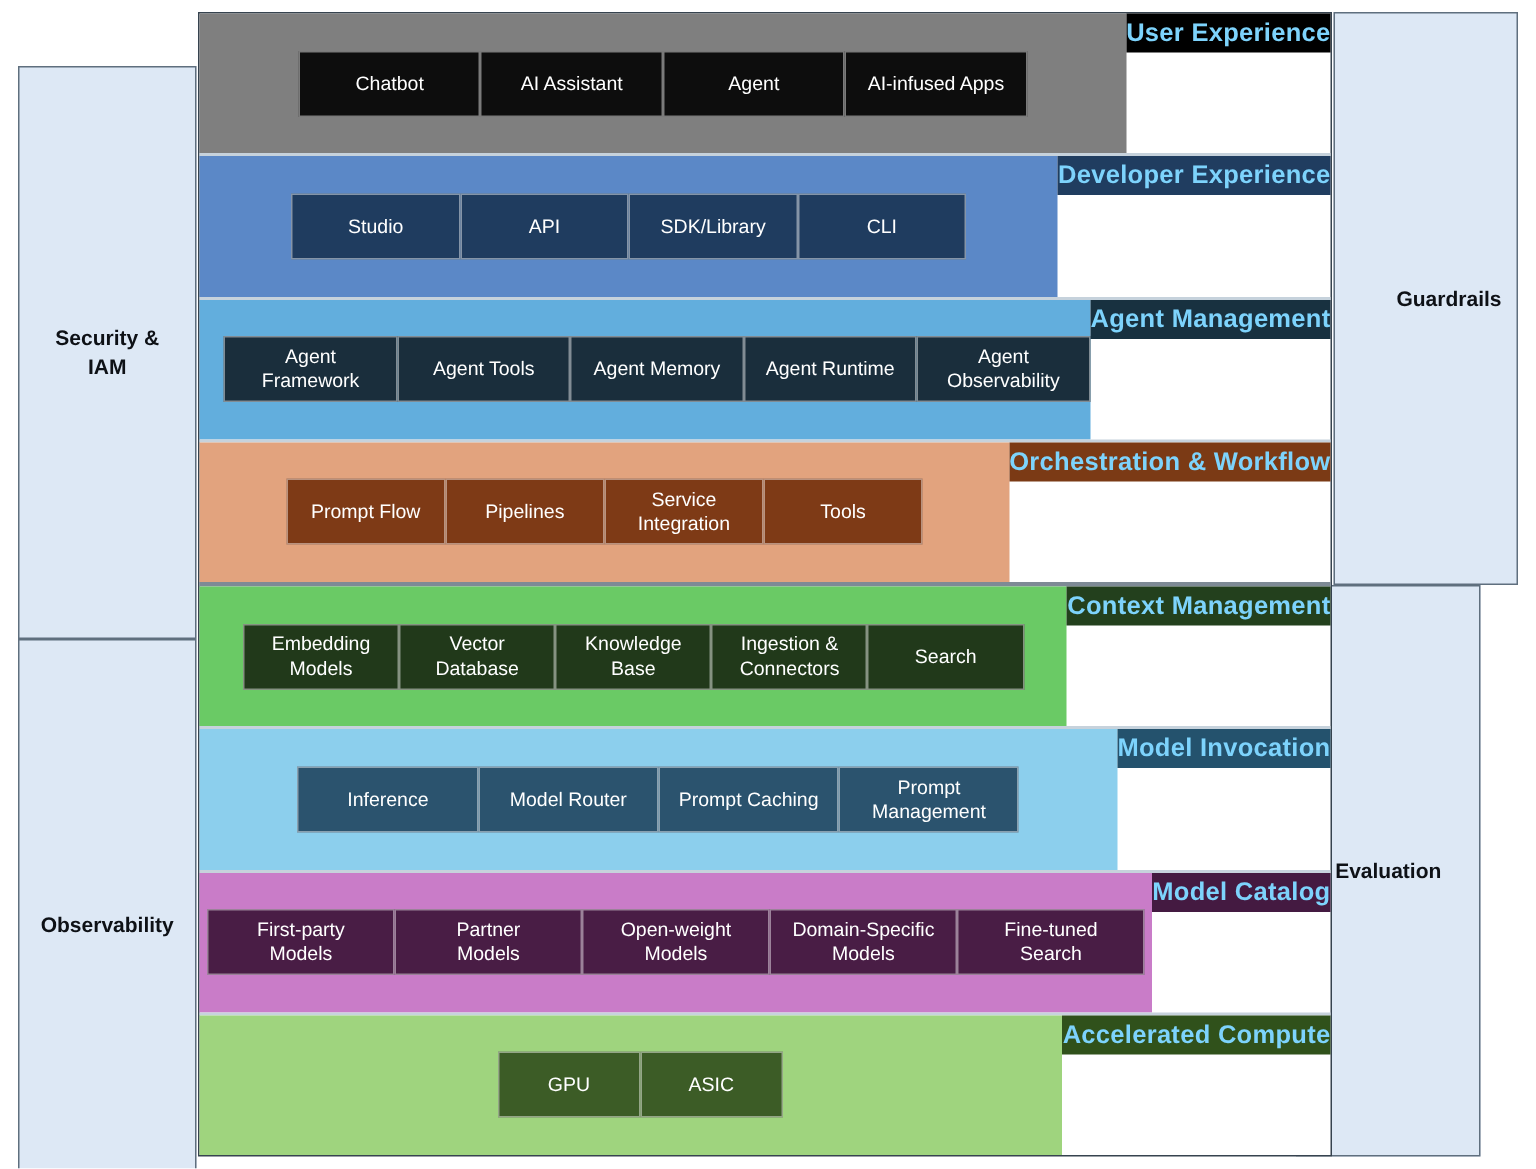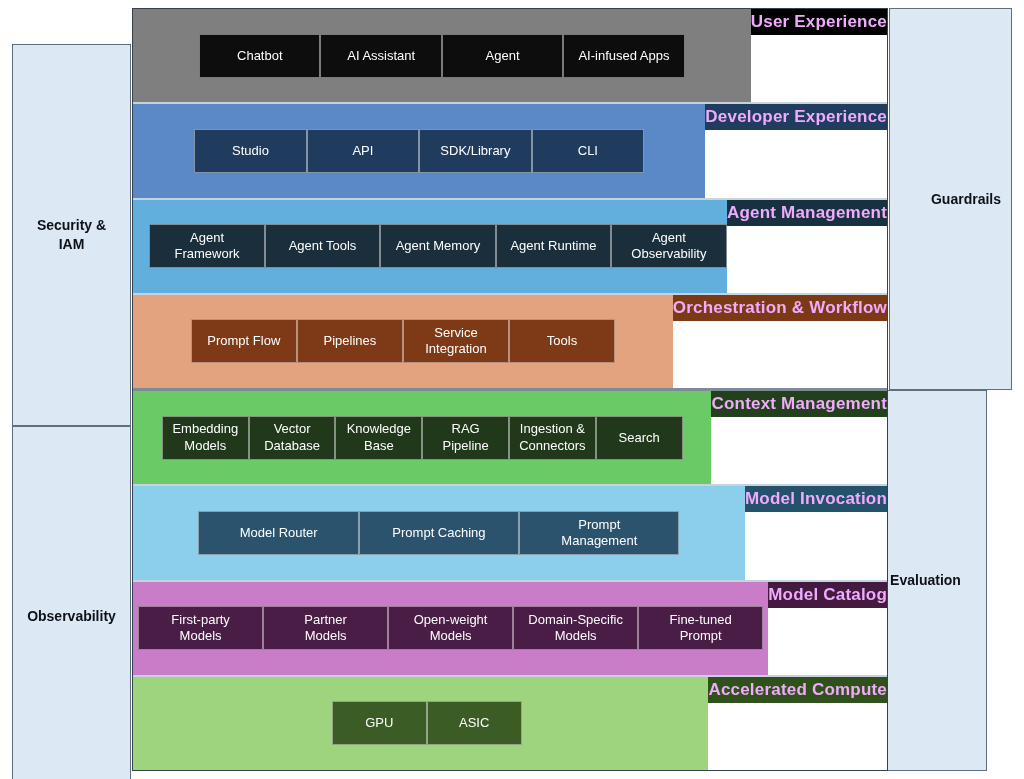--- a/index.html
+++ b/index.html
@@ -22,21 +22,21 @@
   .group{display:flex;height:44px;}
   .gw-mid{width:78.6%;}
   .gw-wide5{width:97.2%;margin-left:16px;}
   .gw-six{width:90%;}
   .gw-full5{width:98.4%;}
   .gw-two{width:33%;padding-left:12px;}
   .box{flex:1;display:flex;align-items:center;justify-content:center;text-align:center;
        background:var(--box);color:#ffffff;font-size:13px;line-height:1.25;
        border:1px solid rgba(255,255,255,0.45);padding:2px 6px;box-sizing:border-box;white-space:pre-line;}
   .title{height:26px;flex:none;display:flex;align-items:center;justify-content:center;
-         background:var(--title);color:#f0abfc;font-weight:bold;font-size:17px;letter-spacing:.2px;}
+         background:var(--title);color:#7dd3fc;font-weight:bold;font-size:17px;letter-spacing:.2px;}
   .sep{height:2px;flex:none;background:#c6d2dc;}
   .divider{height:3px;flex:none;background:#7e8a95;}
 </style>
 </head>
 <body>
 
 <div class="figure">
 
   <div class="sidebar sb-tl">
     <span>Security &amp; IAM</span>
@@ -113,34 +113,34 @@
 
     <div class="section" style="--band: #6aca65; --box: #21391a; --title: #23401d;">
       <div class="band">
         <div class="group gw-six">
           <div class="box">Embedding
 Models</div>
           <div class="box">Vector
 Database</div>
           <div class="box">Knowledge
 Base</div>
-          <div class="box">RAG Pipeline</div>
           <div class="box">Ingestion &amp;
 Connectors</div>
           <div class="box">Search</div>
         </div>
       </div>
       <div class="title">Context Management</div>
     </div>
 
     <div class="sep"></div>
 
     <div class="section" style="--band: #8ccfed; --box: #2b536e; --title: #24526d;">
       <div class="band">
         <div class="group gw-mid">
+          <div class="box">Inference</div>
           <div class="box">Model Router</div>
           <div class="box">Prompt Caching</div>
           <div class="box">Prompt
 Management</div>
         </div>
       </div>
       <div class="title">Model Invocation</div>
     </div>
 
     <div class="sep"></div>
@@ -150,21 +150,21 @@
         <div class="group gw-full5">
           <div class="box">First-party
 Models</div>
           <div class="box">Partner
 Models</div>
           <div class="box">Open-weight
 Models</div>
           <div class="box">Domain-Specific
 Models</div>
           <div class="box">Fine-tuned
-Prompt</div>
+Search</div>
         </div>
       </div>
       <div class="title">Model Catalog</div>
     </div>
 
     <div class="sep"></div>
 
     <div class="section" style="--band: #9fd47e; --box: #3c5c26; --title: #30511b;">
       <div class="band">
         <div class="group gw-two">

